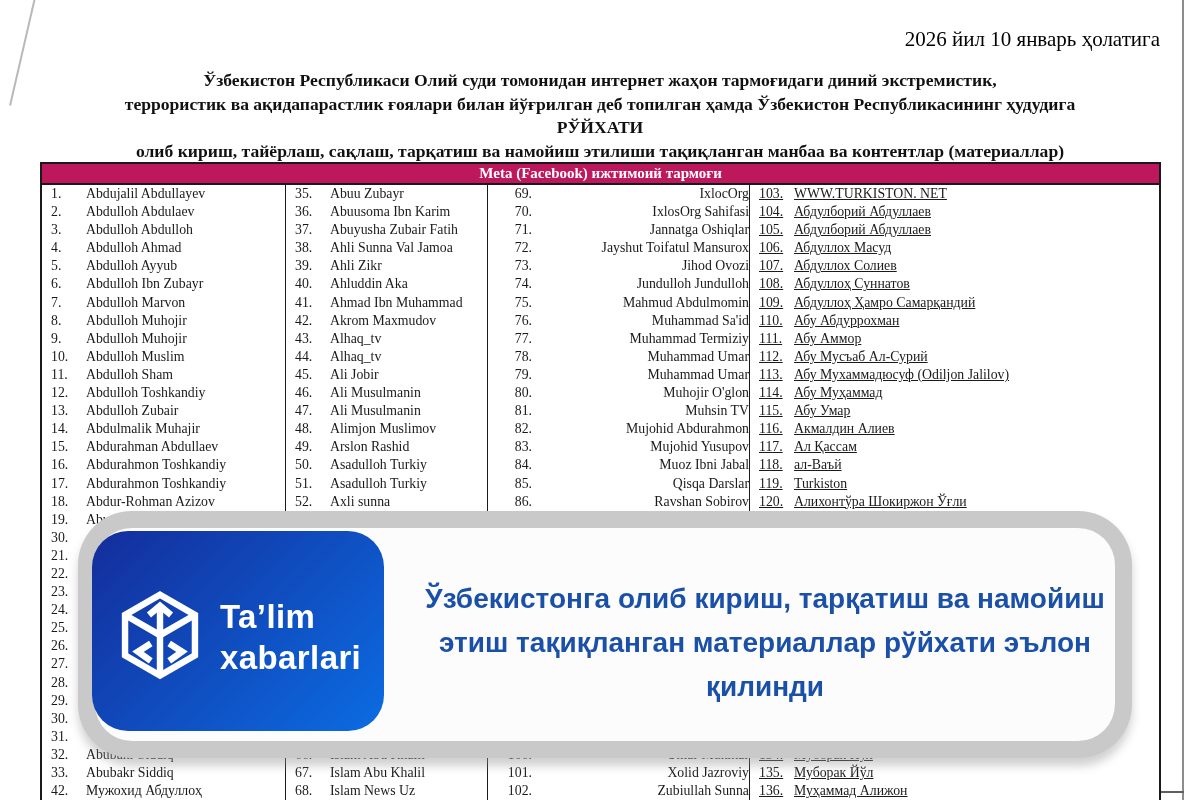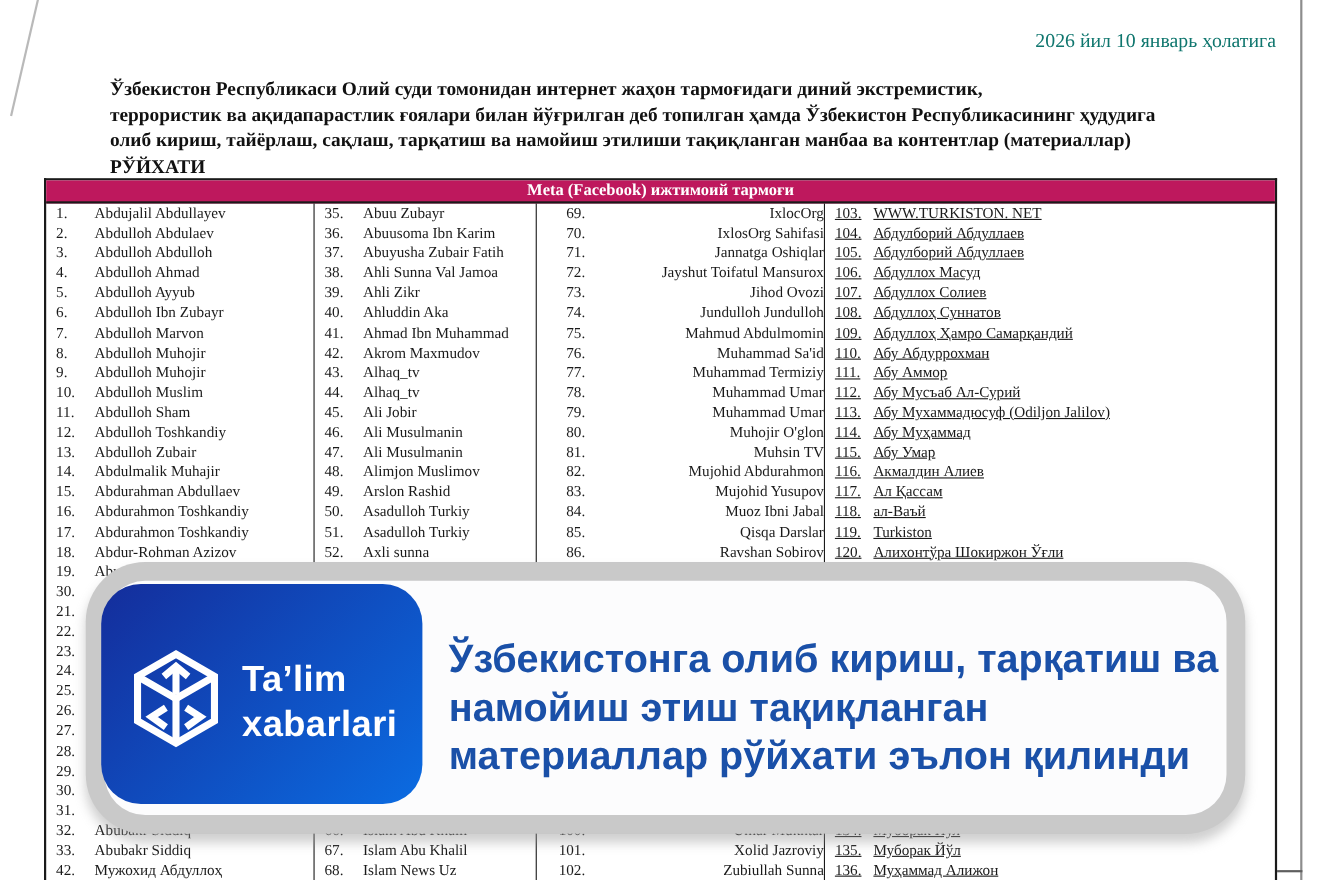--- a/index.html
+++ b/index.html
@@ -5,23 +5,23 @@
   html,body{margin:0;padding:0;}
   body{
     width:1200px;height:800px;position:relative;overflow:hidden;
     background:#ffffff;font-family:"Liberation Serif",serif;color:#1a1a1a;
   }
   
   .edge-right{position:absolute;left:1182px;top:0;width:2px;height:800px;background:#8d8d8d;}
   .edge-bottom{position:absolute;left:228px;top:791px;width:956px;height:2px;background:#5f5f5f;}
   .edge-corner{position:absolute;left:22px;top:-8px;width:2px;height:115px;background:#b9b9b9;transform:rotate(13deg);}
 
-  .date-note{position:absolute;top:27px;right:40px;font-size:18px;color:#0f766e;}
-
-  .doc-title{position:absolute;top:69px;left:100px;width:1000px;
+  .date-note{position:absolute;top:27px;right:40px;font-size:21px;color:#000000;}
+
+  .doc-title{position:absolute;top:69px;left:100px;width:1000px;text-align:center;
     font-weight:bold;font-size:17.6px;line-height:23.5px;color:#111;}
 
   
   .table{position:absolute;left:40px;top:162px;width:1121px;border:2px solid #1a1a1a;border-bottom:none;box-sizing:border-box;background:#fff;}
   .thead{height:19px;background:#be185d;color:#fff;font-weight:bold;font-size:15px;
     text-align:center;line-height:19px;border-bottom:2px solid #1a1a1a;}
   .cols{display:flex;align-items:stretch;}
   .col{box-sizing:border-box;overflow:hidden;}
   .c0{width:243px;}.c1{width:202px;}.c2{width:262px;text-align:right;}.c3{flex:1;text-decoration:underline;}
   .col + .col{border-left:1.5px solid #1a1a1a;}
@@ -31,37 +31,37 @@
 
   
   .banner{position:absolute;left:78px;top:511px;width:1054px;height:247px;box-sizing:border-box;
     border:17px solid rgba(158,158,158,0.55);border-radius:54px;background:#fcfcfd;
     box-shadow:0 8px 10px rgba(150,150,150,0.45);z-index:5;}
   .logo-card{position:absolute;left:92px;top:531px;width:292px;height:200px;border-radius:36px;
     background:linear-gradient(135deg,#142d9b 0%,#0b6ce2 100%);
     display:flex;align-items:center;gap:14px;padding:12px 16px 0 22px;box-sizing:border-box;z-index:6;}
   .logo-text{color:#fff;font-family:"Liberation Sans",sans-serif;font-weight:bold;
     font-size:33px;line-height:41px;letter-spacing:0.4px;}
-  .headline{position:absolute;left:408px;top:577px;width:714px;z-index:6;
-    font-family:"Liberation Sans",sans-serif;font-weight:bold;font-size:36px;line-height:44px;color:#1a50a8;}
+  .headline{position:absolute;left:408px;top:577px;width:714px;z-index:6;text-align:center;
+    font-family:"Liberation Sans",sans-serif;font-weight:bold;font-size:28px;line-height:44px;color:#1a50a8;}
 </style>
 </head>
 <body>
 
 <div class="edge-right"></div>
 <div class="edge-bottom"></div>
 <div class="edge-corner"></div>
 
 <div class="date-note">2026 йил 10 январь ҳолатига</div>
 
 <div class="doc-title">
   <div>Ўзбекистон Республикаси Олий суди томонидан интернет жаҳон тармоғидаги диний экстремистик,</div>
   <div>террористик ва ақидапарастлик ғоялари билан йўғрилган деб топилган ҳамда Ўзбекистон Республикасининг ҳудудига</div>
+  <div>РЎЙХАТИ</div>
   <div>олиб кириш, тайёрлаш, сақлаш, тарқатиш ва намойиш этилиши тақиқланган манбаа ва контентлар (материаллар)</div>
-  <div>РЎЙХАТИ</div>
 </div>
 
 <div class="table">
   <div class="thead">Meta (Facebook) ижтимоий тармоғи</div>
   <div class="cols">
     <div class="col c0">
         <div class="row">
           <span class="num">1.</span>
           <span class="nm">Abdujalil Abdullayev</span>
         </div>

